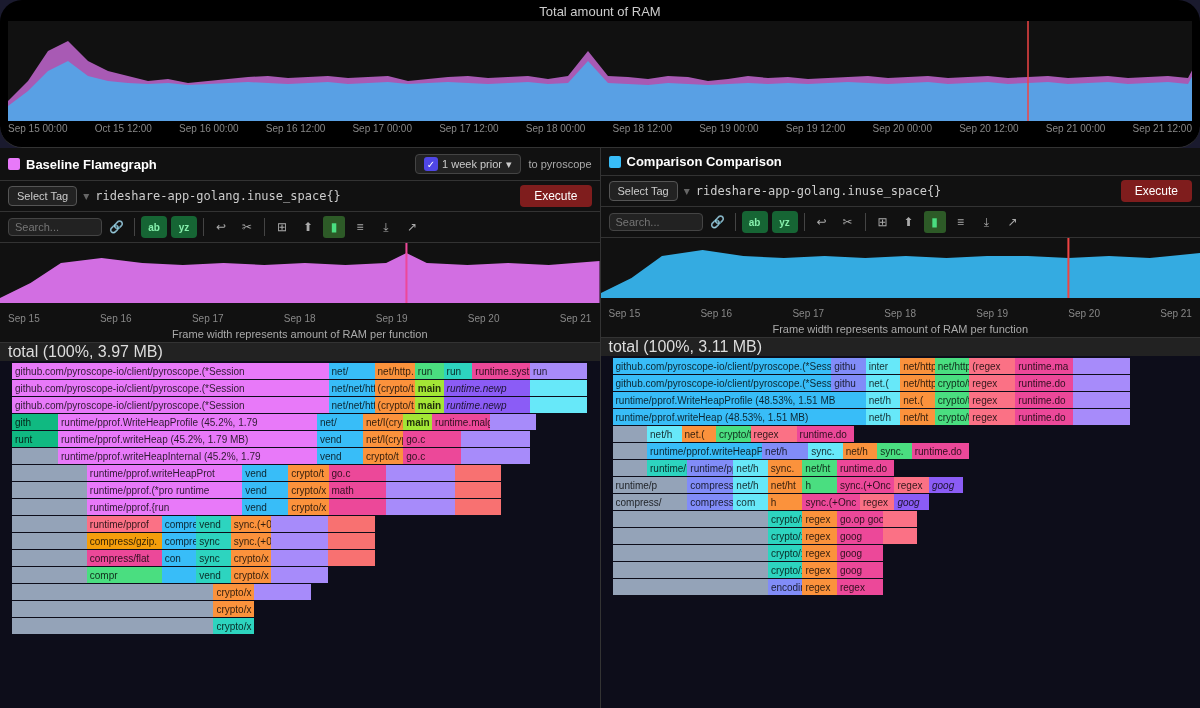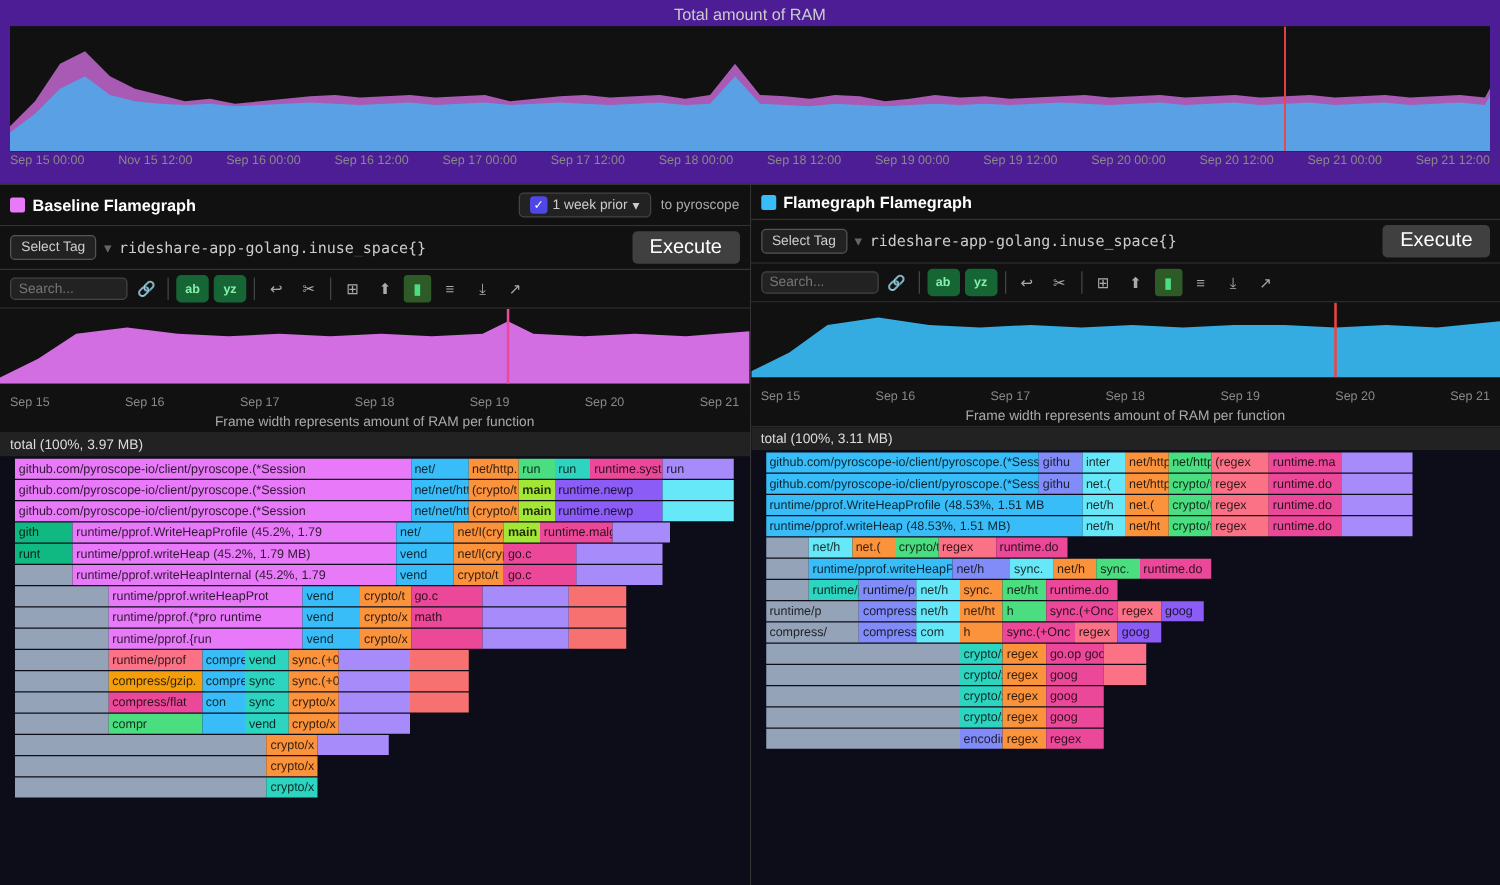--- a/index.html
+++ b/index.html
@@ -8,24 +8,25 @@
       color: #ccc;
       font-family: -apple-system, BlinkMacSystemFont, 'Segoe UI', sans-serif;
       font-size: 12px;
       width: 1200px;
       height: 708px;
       overflow: hidden;
     }
 
     
     .top-chart {
-      background: #4c1d95;
+      background: #000000;
       border-bottom: 1px solid #333;
       padding: 4px 8px 0;
       height: 148px;
+      border-radius: 22px;
     }
     .top-chart-title {
       text-align: center;
       color: #ccc;
       font-size: 13px;
       margin-bottom: 2px;
     }
     .top-chart-canvas {
       height: 100px;
       background: #111;
@@ -128,26 +129,26 @@
     .query-input {
       flex: 1;
       background: transparent;
       border: none;
       color: #ccc;
       font-size: 12px;
       font-family: monospace;
       outline: none;
     }
     .execute-btn {
-      background: #404040;
+      background: #7f1d1d;
       color: white;
       border: none;
       padding: 4px 14px;
       border-radius: 4px;
-      font-size: 16px;
+      font-size: 12px;
       cursor: pointer;
     }
 
     
     .toolbar {
       display: flex;
       align-items: center;
       background: #111;
       padding: 4px 8px;
       gap: 4px;
@@ -253,28 +254,28 @@
     .c-yellow { background: #ec4899; }
     .c-teal { background: #2dd4bf; }
     .c-purple { background: #a78bfa; }
     .c-red { background: #f87171; }
     .c-lime { background: #a3e635; font-weight: bold; }
     .c-cyan { background: #67e8f9; }
     .c-indigo { background: #818cf8; }
     .c-rose { background: #fb7185; }
     .c-amber { background: #f59e0b; }
     .c-emerald { background: #10b981; }
-    .c-violet { background: #8b5cf6; }
+    .c-violet { background: #8b5cf6; font-style: italic; }
     .c-slate { background: #94a3b8; }
 
     .total-row {
       background: #222;
       color: #ddd;
       padding: 2px 8px;
-      font-size: 11px;
+      font-size: 16px;
       height: 18px;
       display: flex;
       align-items: center;
     }
 
     
     .chart-svg { display: block; }
   </style>
 </head>
 <body>
@@ -288,21 +289,21 @@
 
       <path d="M0,80 L20,60 L40,30 L60,20 L80,40 L100,50 L120,55 L140,60 L160,58 L180,62 L200,60 L220,58 L240,56 L260,55 L280,57 L300,56 L320,55 L340,57 L360,56 L380,55 L400,60 L420,58 L440,56 L460,55 L480,57 L500,56 L520,55 L540,58 L560,55 L580,30 L600,55 L620,56 L640,58 L660,55 L680,56 L700,60 L720,58 L740,55 L760,57 L780,56 L800,58 L820,57 L840,56 L860,55 L880,57 L900,56 L920,55 L940,57 L960,56 L980,55 L1000,57 L1020,56 L1040,55 L1060,57 L1080,56 L1100,55 L1120,57 L1140,56 L1160,55 L1180,57 L1200,20 L1200,100 L0,100 Z" fill="#e879f9" opacity="0.7"></path>
 
       <path d="M0,85 L20,70 L40,50 L60,40 L80,55 L100,60 L120,62 L140,63 L160,62 L180,64 L200,63 L220,62 L240,61 L260,62 L280,63 L300,62 L320,61 L340,63 L360,62 L380,61 L400,63 L420,62 L440,61 L460,62 L480,63 L500,62 L520,61 L540,63 L560,62 L580,40 L600,62 L620,63 L640,64 L660,62 L680,63 L700,64 L720,63 L740,62 L760,63 L780,62 L800,63 L820,62 L840,61 L860,62 L880,63 L900,62 L920,61 L940,63 L960,62 L980,61 L1000,63 L1020,62 L1040,61 L1060,63 L1080,62 L1100,61 L1120,63 L1140,62 L1160,61 L1180,63 L1200,25 L1200,100 L0,100 Z" fill="#38bdf8" opacity="0.7"></path>
 
       <line x1="1020" y1="0" x2="1020" y2="100" stroke="#ef4444" stroke-width="1.5"></line>
     </svg>
   </div>
   <div class="chart-timeline">
     <span>Sep 15 00:00</span>
-    <span>Nov 15 12:00</span>
+    <span>Oct 15 12:00</span>
     <span>Sep 16 00:00</span>
     <span>Sep 16 12:00</span>
     <span>Sep 17 00:00</span>
     <span>Sep 17 12:00</span>
     <span>Sep 18 00:00</span>
     <span>Sep 18 12:00</span>
     <span>Sep 19 00:00</span>
     <span>Sep 19 12:00</span>
     <span>Sep 20 00:00</span>
     <span>Sep 20 12:00</span>
@@ -520,21 +521,21 @@
         </div>
       </div>
     </div>
   </div>
 
   <div class="fg-panel">
 
     <div class="panel-header">
       <div class="panel-title">
         <div class="title-dot dot-blue"></div>
-        <span>Flamegraph Flamegraph</span>
+        <span>Comparison Comparison</span>
       </div>
     </div>
 
     <div class="tag-row">
       <button class="select-tag-btn">Select Tag</button>
       <span style="color:#666">▾</span>
       <input class="query-input" type="text" value="rideshare-app-golang.inuse_space{}" style="">
       <button class="execute-btn">Execute</button>
     </div>
 

